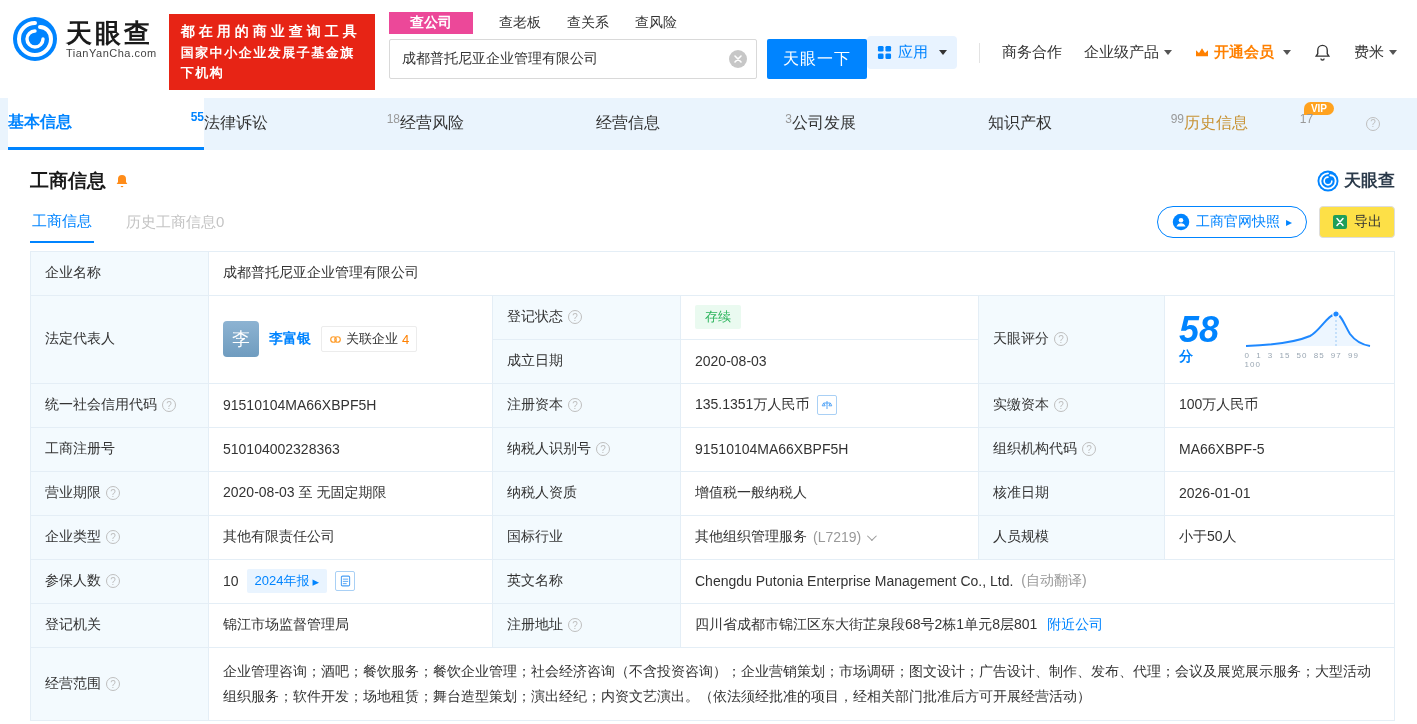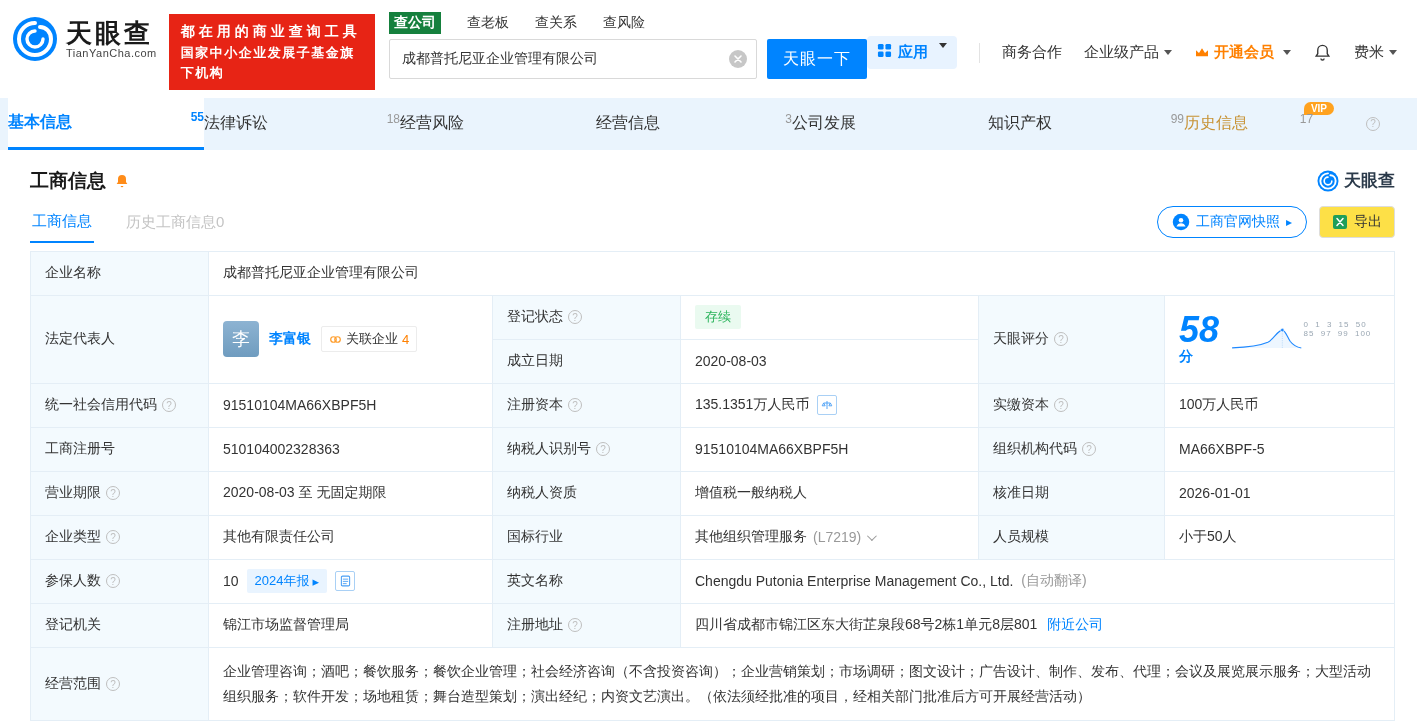--- a/index.html
+++ b/index.html
@@ -11,35 +11,35 @@
   .logo { display:flex; align-items:center; gap:8px; margin-top:4px; }
   .logo-text .t1 { font-size:26px; font-weight:bold; color:#1a1a1a; letter-spacing:3px; line-height:1.1;}
   .logo-text .t2 { font-size:11px; color:#444; letter-spacing:.5px;}
   .banner { margin-left:12px; margin-top:2px; background:#e72415; color:#fff; padding:7px 12px;
             font-weight:bold; line-height:1.55; }
   .banner .b1 { font-size:14px; letter-spacing:4px; }
   .banner .b2 { font-size:13px; letter-spacing:1.5px; }
   .search-block { margin-left:14px; }
   .search-tabs { display:flex; align-items:center; gap:26px; margin-bottom:5px; font-size:14px; }
   .search-tab { color:#333; cursor:pointer; padding:2px 0; }
-  .search-tab.active { background:#15803d; color:#fff; padding:2px 5px; font-weight:bold; }
+  .search-tab.active { background:#ec4899; color:#fff; padding:2px 21px; font-weight:bold; }
   .search-row { display:flex; align-items:center; }
   .input-wrap { position:relative; }
   .search-input { width:368px; height:40px; border:1px solid #d9d9d9; border-radius:2px;
                   padding:0 36px 0 12px; font-size:14px; color:#333; outline:none;
                   font-family:"Liberation Sans","DejaVu Sans",sans-serif; }
   .clear-btn { position:absolute; right:10px; top:11px; width:18px; height:18px; border-radius:50%;
                background:#c7c7c7; display:flex; align-items:center; justify-content:center; cursor:pointer;}
   .search-btn { width:100px; height:40px; margin-left:10px; background:#0084ff; color:#fff;
                 border:none; font-size:16px; border-radius:2px; cursor:pointer; letter-spacing:1px;
                 font-family:"Liberation Sans","DejaVu Sans",sans-serif; }
   .top-nav { margin-left:auto; display:flex; align-items:center; gap:22px; margin-top:24px;
              font-size:15px; color:#333; white-space:nowrap; }
-  .app-pill { background:#e8f3ff; color:#0084ff; font-weight:bold; border-radius:4px;
-              padding:7px 10px; display:flex; gap:6px; cursor:pointer; }
+  .app-pill { background:#e8f3ff; color:#0084ff; font-weight:normal; border-radius:4px;
+              padding:7px 10px; display:flex; align-items:center; gap:6px; cursor:pointer; }
   .caret { display:inline-block; width:0; height:0; border-left:4px solid transparent;
            border-right:4px solid transparent; border-top:5px solid #555; margin-left:5px; }
   .app-pill .caret { border-top-color:#333; }
   .divider { width:1px; height:20px; background:#e3e3e3; }
   .nav-item { cursor:pointer; display:flex; align-items:center; }
   .vip-link { color:#ff8000; font-weight:bold; display:flex; align-items:center; gap:4px; cursor:pointer;}
 
   
   .navbar { display:flex; background:#eaf4fd; height:52px; padding-left:8px; }
   .nav-tab { width:196px; display:flex; align-items:center; justify-content:space-between;
@@ -89,21 +89,21 @@
   .avatar { width:36px; height:36px; border-radius:4px; background:linear-gradient(#8db3d2,#6f9cbf);
             color:#fff; font-size:18px; display:flex; align-items:center; justify-content:center; flex:none;}
   .rel-tag { display:inline-flex; align-items:center; gap:4px; border:1px solid #ececec;
              border-radius:2px; padding:3px 7px; font-size:13px; margin-left:10px; cursor:pointer;}
   .rel-cnt { color:#ff8000; }
   .chev { display:inline-block; width:7px; height:7px; border-right:1px solid #999;
           border-bottom:1px solid #999; transform:rotate(45deg) translateY(-2px); margin-left:6px; }
   .score-wrap { display:flex; align-items:center; gap:12px; }
   .score-num { font-size:36px; font-weight:bold; font-style:italic; color:#0084ff; line-height:1;}
   .score-unit { font-size:14px; font-weight:bold; color:#0084ff; font-style:normal; }
-  .score-chart { display:flex; flex-direction:row;justify-content:flex-end; }
+  .score-chart { display:flex; flex-direction:column;justify-content:flex-end; }
   .score-axis { font-size:8px; color:#9aa7b3; letter-spacing:1px; word-spacing:3px; margin-top:1px; }
   .scope-val { display:block; padding:11px 14px; line-height:1.8; }
   .legal-cell { gap:0px; }
   .name-link { margin-left:10px; font-weight:bold; }
 </style>
 </head>
 <body>
 
 <div class="header">
   <div class="logo">

